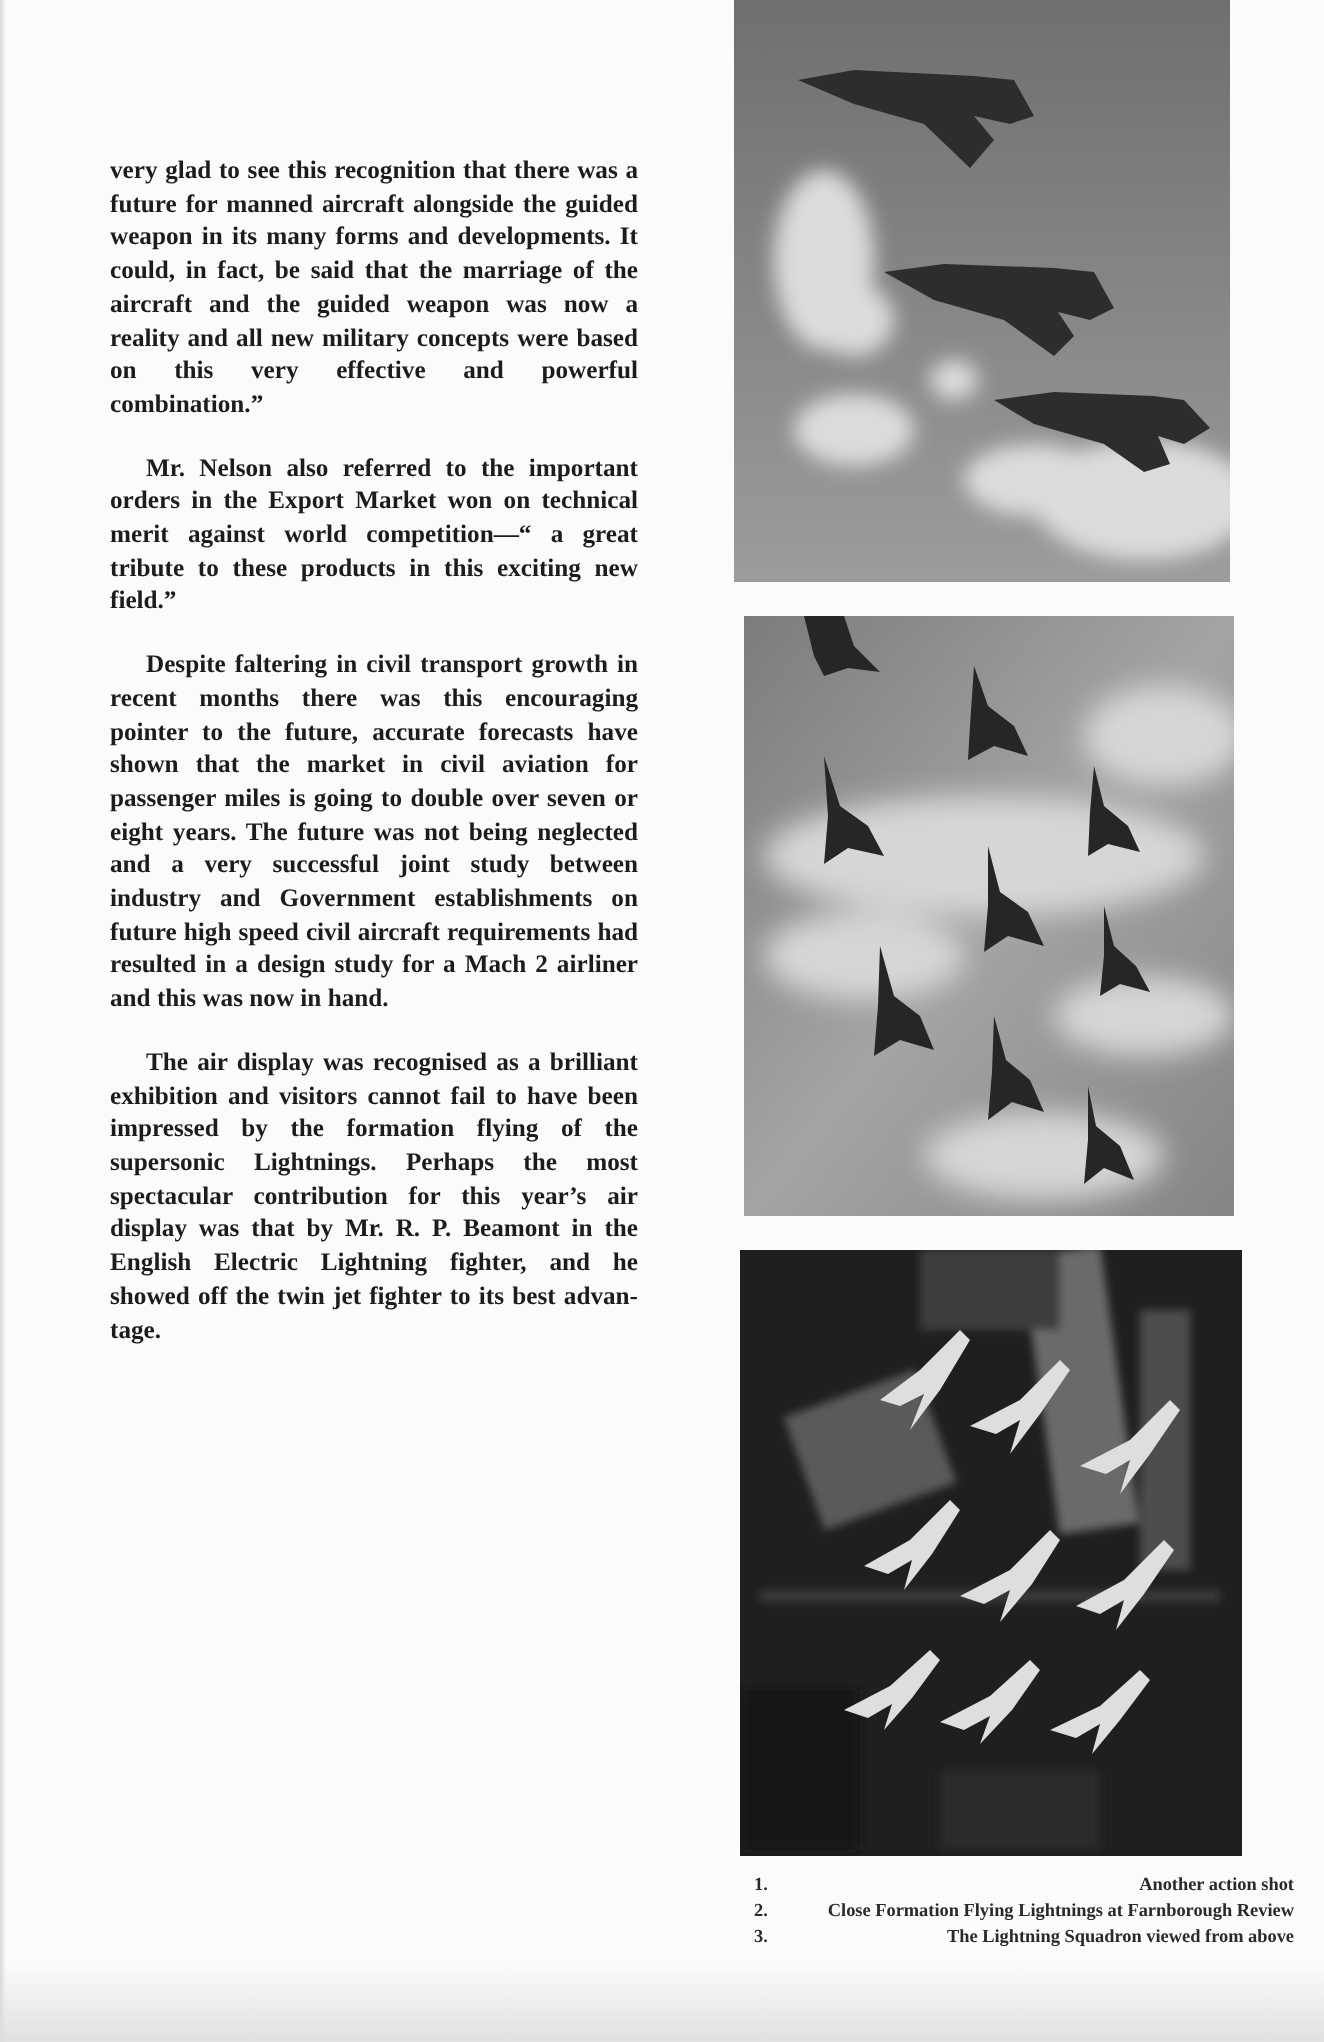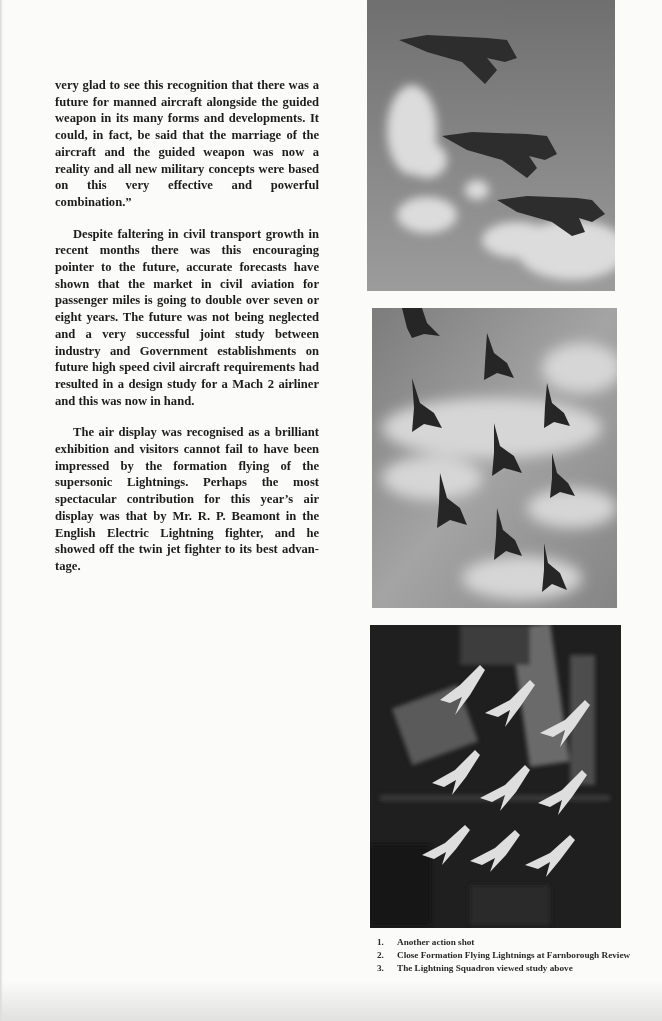--- a/index.html
+++ b/index.html
@@ -28,30 +28,31 @@
   #photo1 { left: 367px; top: 0px; width: 248px; height: 291px; }
   #photo2 { left: 372px; top: 308px; width: 245px; height: 300px; }
   #photo3 { left: 370px; top: 625px; width: 251px; height: 303px; }
 
   .captions {
     position: absolute; left: 377px; top: 937px; width: 270px;
     font-size: 9.2px; line-height: 10px; font-weight: bold; color: #2a2a2a;
   }
   .cap { display: flex; margin-bottom: 3px; }
   .cap .num { width: 20px; flex: none; }
-  .cap .txt { flex: 1; }
+  .cap .txt { flex: 1; text-align: right; }
 </style>
 </head>
 <body>
 
 <div class="left-edge"></div>
 <div class="page-shade"></div>
 
 <div class="text-col">
   <p class="first">very glad to see this recognition that there was a future for manned aircraft alongside the guided weapon in its many forms and developments. It could, in fact, be said that the marriage of the air­craft and the guided weapon was now a reality and all new military concepts were based on this very effective and powerful combination.”</p>
+  <p>Mr. Nelson also referred to the im­portant orders in the Export Market won on technical merit against world compe­tition—“ a great tribute to these products in this exciting new field.”</p>
   <p>Despite faltering in civil transport growth in recent months there was this encouraging pointer to the future, accur­ate forecasts have shown that the market in civil aviation for passenger miles is going to double over seven or eight years. The future was not being neglected and a very successful joint study between industry and Government establishments on future high speed civil aircraft re­quirements had resulted in a design study for a Mach 2 airliner and this was now in hand.</p>
   <p>The air display was recognised as a brilliant exhibition and visitors cannot fail to have been impressed by the form­ation flying of the supersonic Lightnings. Perhaps the most spectacular contribu­tion for this year’s air display was that by Mr. R. P. Beamont in the English Electric Lightning fighter, and he showed off the twin jet fighter to its best advan­tage.</p>
 </div>
 
 <div class="photo" id="photo1">
   <svg viewBox="0 0 248 291" preserveAspectRatio="none">
     <defs>
       <linearGradient id="sky1" x1="0" y1="0" x2="0" y2="1">
         <stop offset="0" stop-color="#6f6f6f"></stop>
         <stop offset="0.6" stop-color="#8a8a8a"></stop>
@@ -151,15 +152,15 @@
   <div class="cap">
     <span class="num">1.</span>
     <span class="txt">Another action shot</span>
   </div>
   <div class="cap">
     <span class="num">2.</span>
     <span class="txt">Close Formation Flying Lightnings at Farnborough Review</span>
   </div>
   <div class="cap">
     <span class="num">3.</span>
-    <span class="txt">The Lightning Squadron viewed study above</span>
+    <span class="txt">The Lightning Squadron viewed from above</span>
   </div>
 </div>
 
 </body></html>

